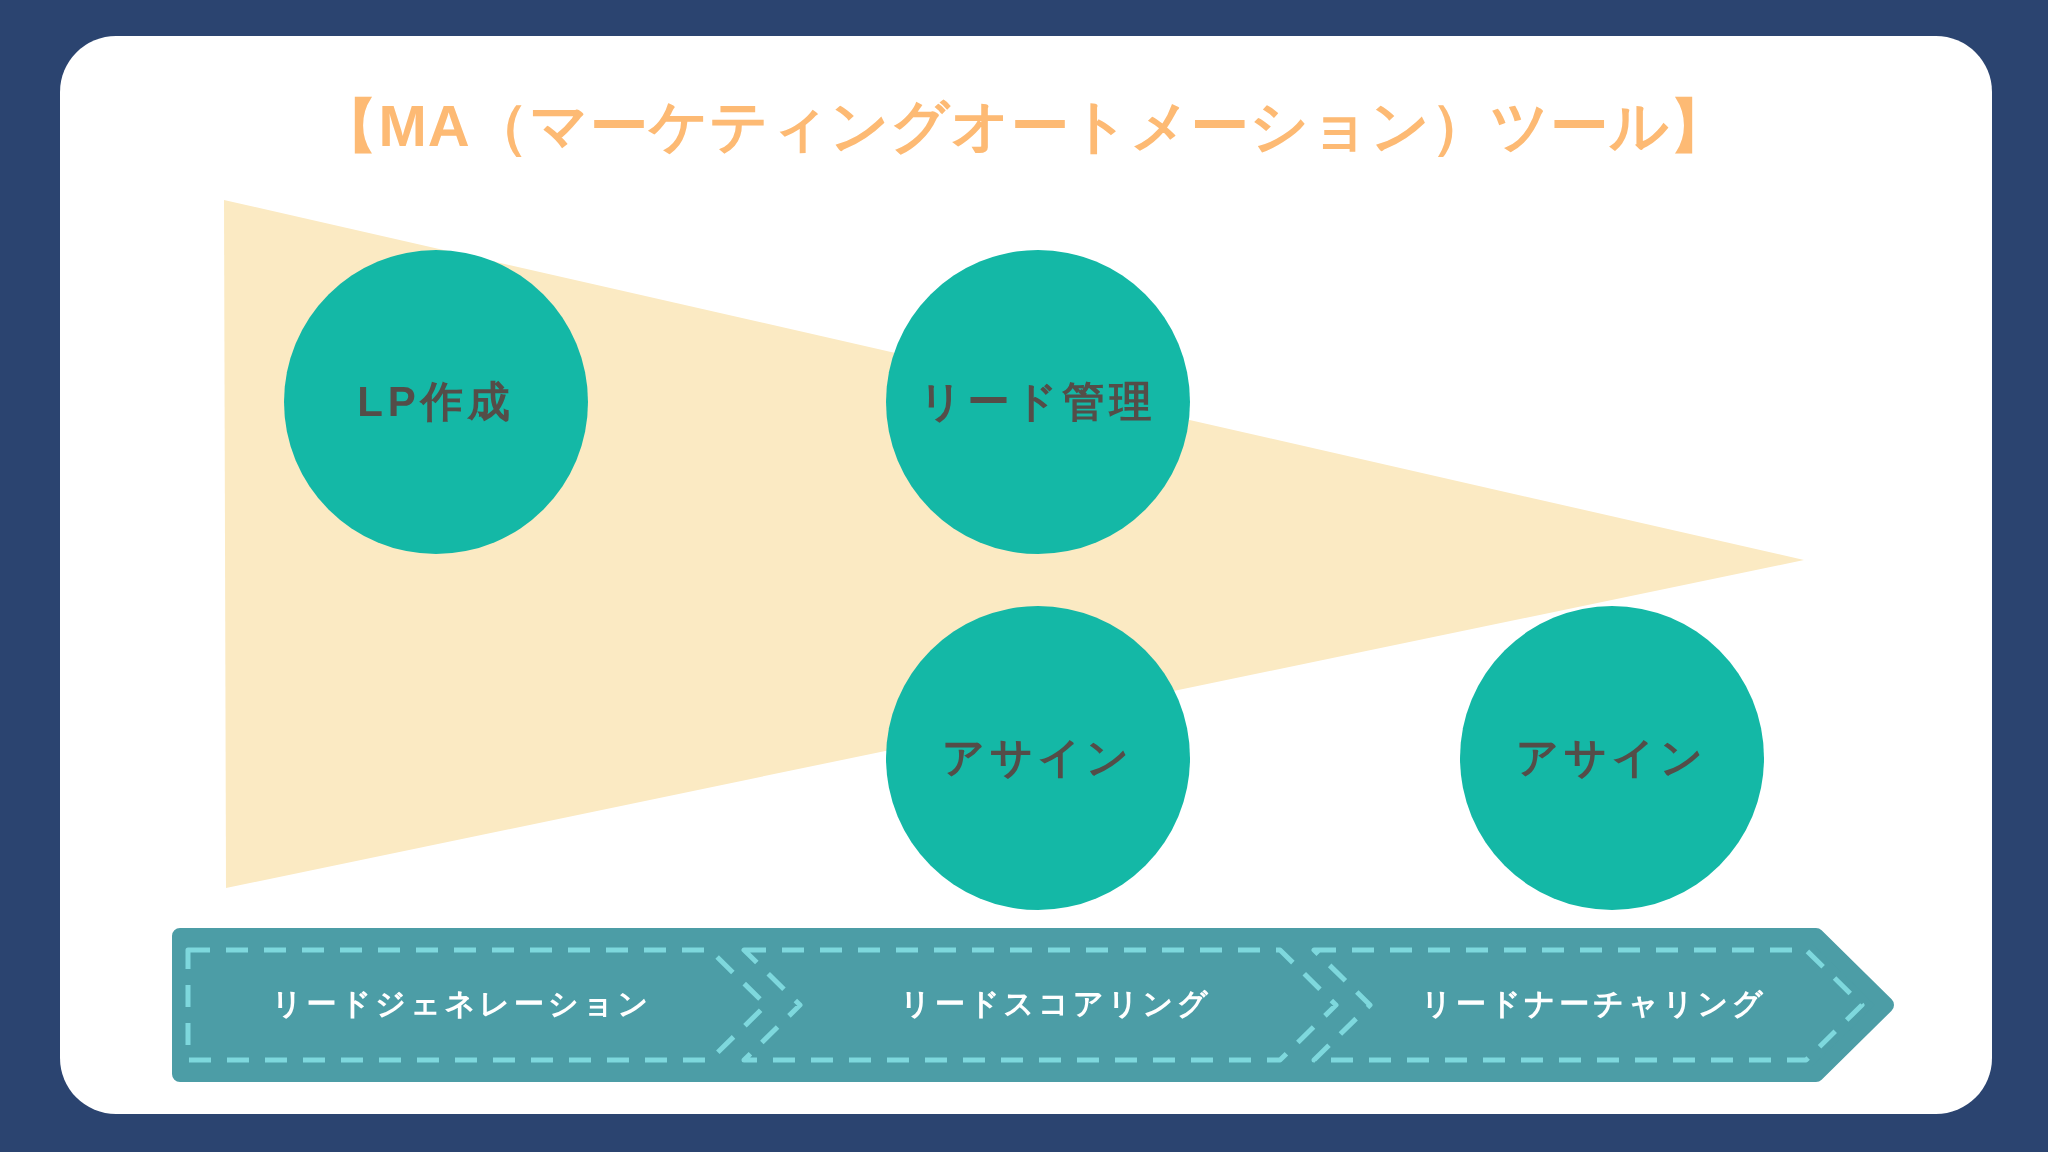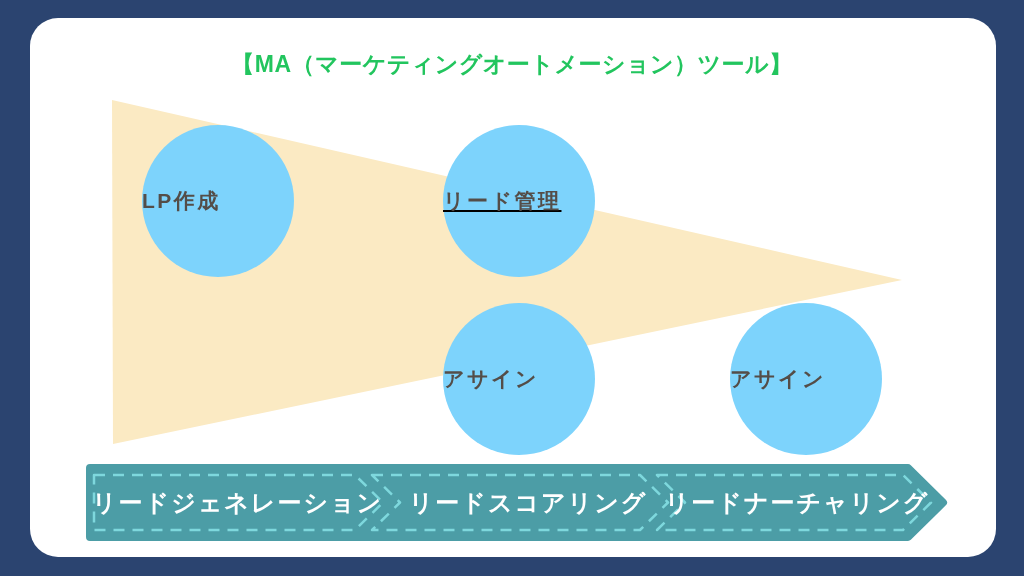--- a/index.html
+++ b/index.html
@@ -27,56 +27,56 @@
     position: absolute;
     left: 0;
     top: 0;
   }
   .title {
     position: absolute;
     left: 0;
     top: 44px;
     width: 1024px;
     text-align: center;
-    font-size: 23px;
+    font-size: 29px;
     font-weight: bold;
-    color: #22c55e;
+    color: #fdba74;
     letter-spacing: 0.5px;
     line-height: 40px;
   }
   .tool-circle {
     position: absolute;
     width: 152px;
     height: 152px;
     border-radius: 50%;
-    background: #7dd3fc;
+    background: #14b8a6;
     display: flex;
     align-items: center;
-    justify-content: flex-start;
+    justify-content: center;
   }
   .tool-label {
     font-size: 21px;
     font-weight: bold;
     color: #544D48;
     letter-spacing: 2.5px;
     white-space: nowrap;
   }
   .c1 { left: 142px; top: 125px; }
-  .c2 { left: 443px; top: 125px; text-decoration: underline; }
+  .c2 { left: 443px; top: 125px; }
   .c3 { left: 736px; top: 124px; }
   .c4 { left: 142px; top: 303px; }
   .c5 { left: 443px; top: 303px; }
   .c6 { left: 730px; top: 303px; }
   .stage-label {
     position: absolute;
     top: 489px;
     height: 27px;
     line-height: 27px;
     text-align: center;
-    font-size: 24px;
+    font-size: 15px;
     font-weight: bold;
     color: #FFFFFF;
     letter-spacing: 2px;
     white-space: nowrap;
   }
   .s1 { left: 92px;  width: 278px; }
   .s2 { left: 392px; width: 272px; }
   .s3 { left: 662px; width: 270px; }
 </style>
 </head>

